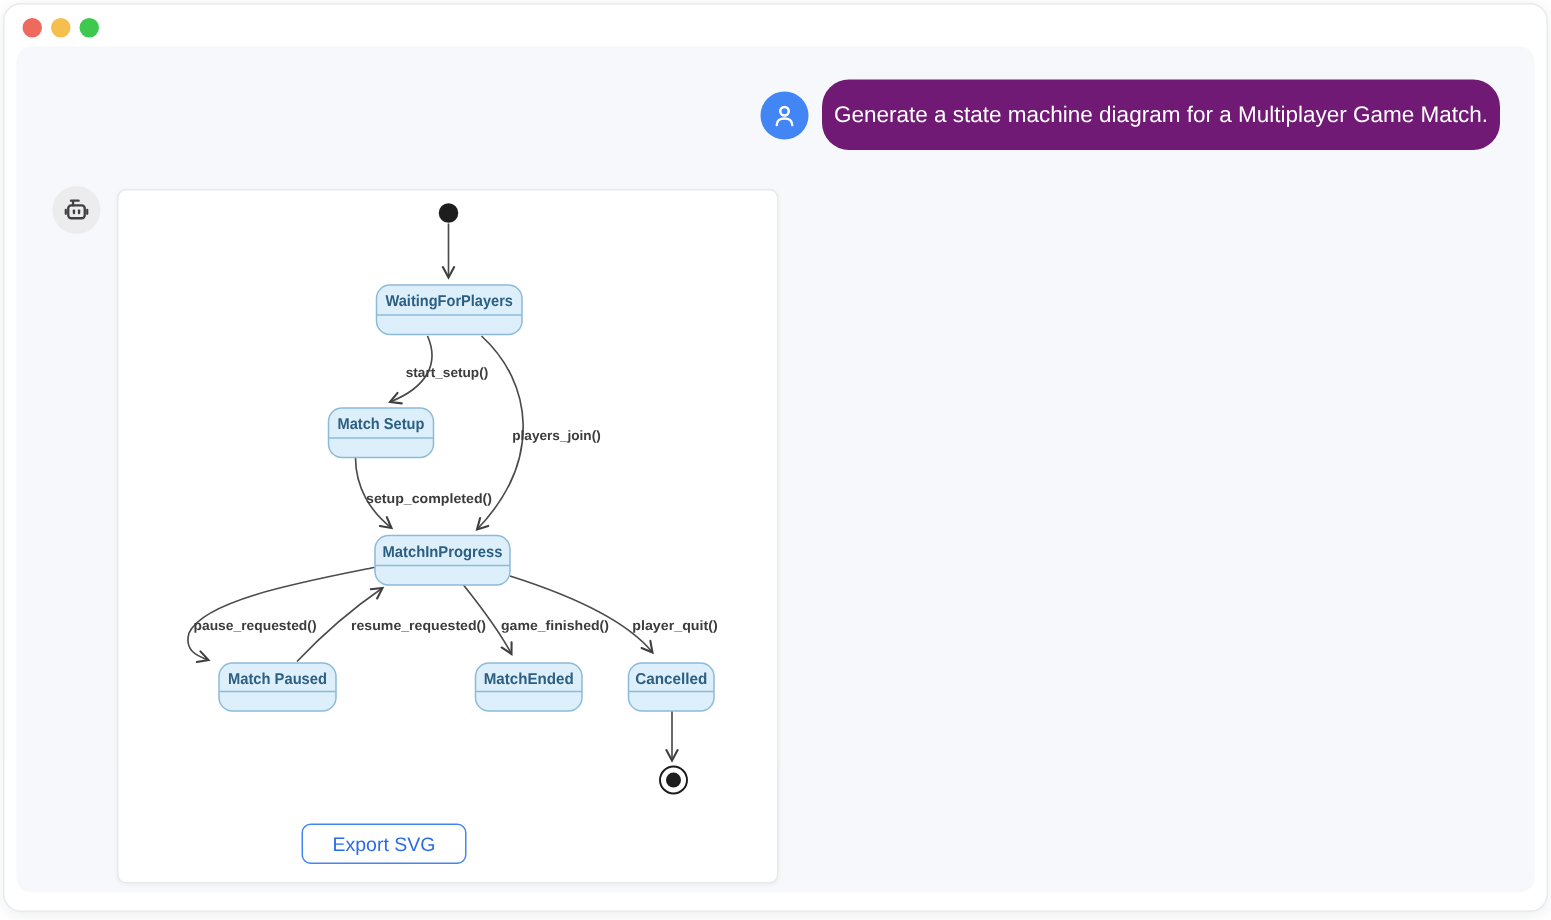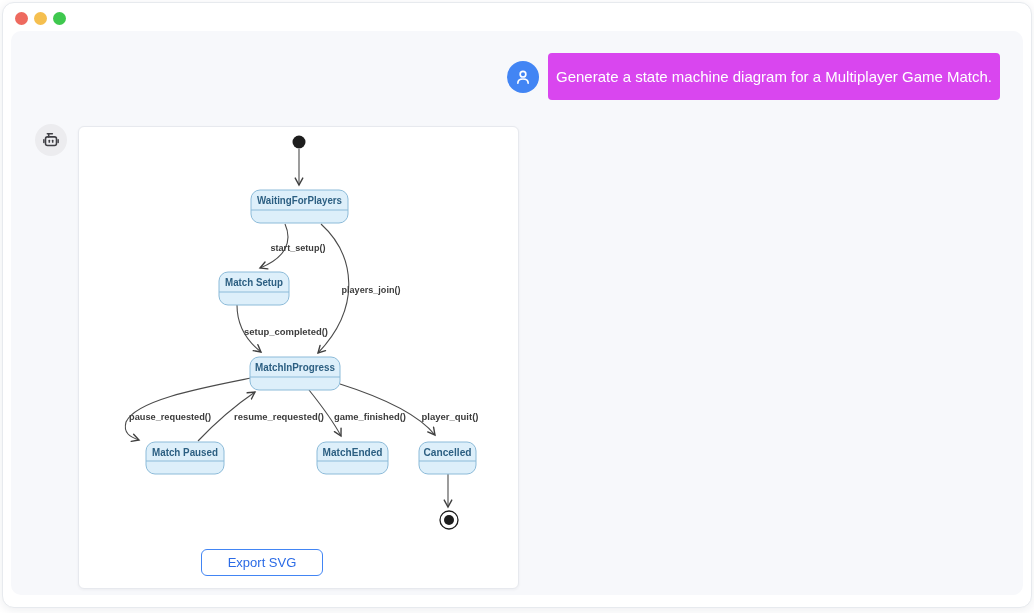--- a/index.html
+++ b/index.html
@@ -16,21 +16,21 @@
   .dot.red { background:#ee6a5f; }
   .dot.yellow { background:#f5bf4f; }
   .dot.green { background:#3fc84e; }
   .content-panel { position:absolute; left:8px; top:28px; width:1012px; height:564px;
                    background:#f7f8fb; border-radius:10px; }
 
   
   .user-avatar { position:absolute; left:507px; top:61px; width:32px; height:32px;
                  border-radius:50%; background:#4285f4; display:flex; align-items:center; justify-content:center; }
   .user-bubble { position:absolute; left:548px; top:53px; width:452px; height:47px;
-                 background:#d946ef; border-radius:4px; color:#ffffff; font-size:15px;
+                 background:#701a75; border-radius:18px; color:#ffffff; font-size:15px;
                  display:flex; align-items:center; justify-content:center; white-space:nowrap; }
   .bot-avatar { position:absolute; left:35px; top:124px; width:32px; height:32px;
                 border-radius:50%; background:#ececef; display:flex; align-items:center; justify-content:center; }
 
   
   .card { position:absolute; left:78px; top:126px; width:441px; height:463px;
           background:#ffffff; border:1px solid #e7e9ee; border-radius:6px;
           box-shadow:0 1px 3px rgba(30,40,60,0.05); }
   .diagram-svg { position:absolute; left:0; top:0; }
 
@@ -40,21 +40,21 @@
                  font-size:10.5px; font-weight:bold; text-anchor:middle; }
   .edge { fill:none; stroke:#4b4b4b; stroke-width:1.1; }
   .edge-label { fill:#3c3c3c; font-family:"Liberation Sans", sans-serif;
                 font-size:9px; font-weight:bold; text-anchor:middle; }
 
   
   .card-btn { position:absolute; top:422px; height:27px; background:#ffffff;
               border:1px solid #4285f4; border-radius:6px; color:#2b6be6;
               font-family:"Liberation Sans", sans-serif; font-size:13px;
               display:flex; align-items:center; justify-content:center; cursor:pointer; }
-  .btn-export { left:122px; width:122px; }
+  .btn-export { left:122px; width:110px; }
   .btn-import { left:245px; width:185px; }
 </style>
 </head>
 <body>
 
 <div id="stage">
 
   <div class="window">
     <div class="titlebar">
       <div class="dots">

